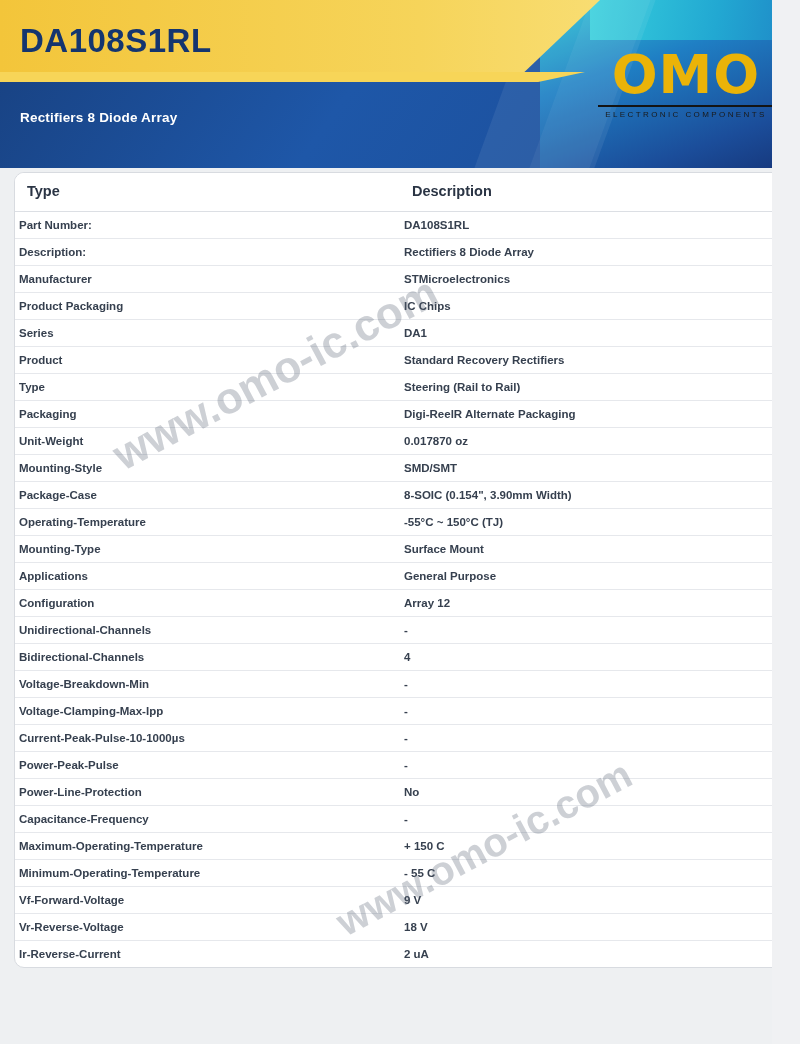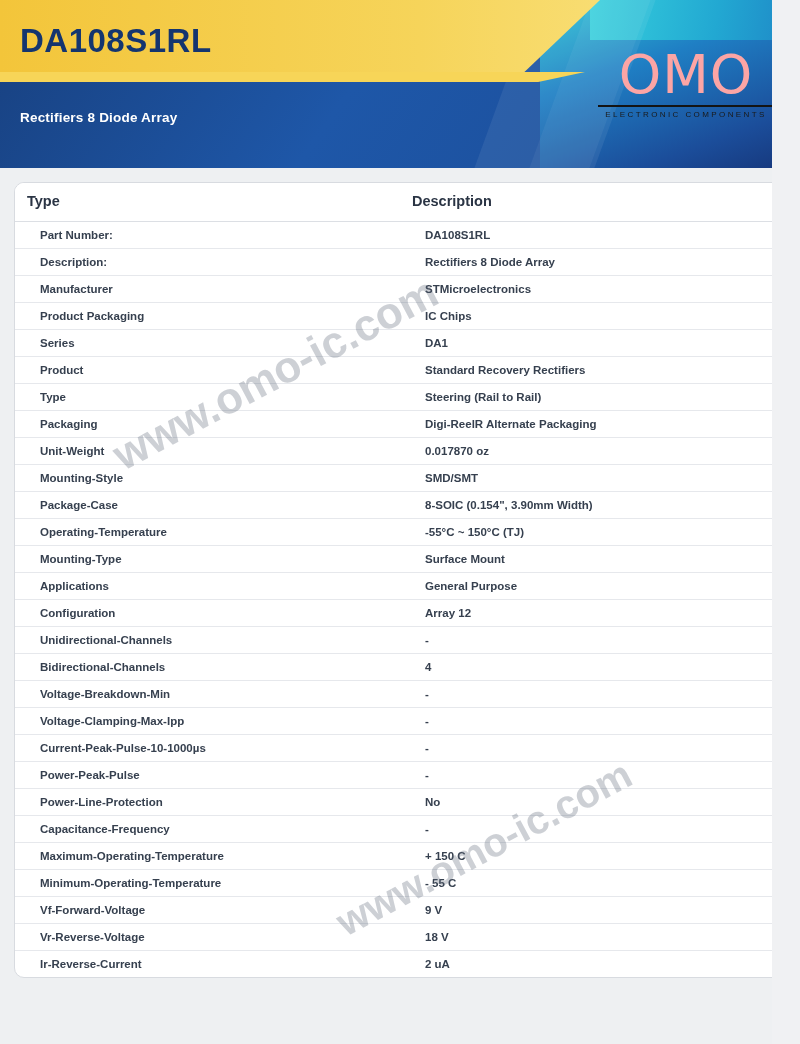--- a/index.html
+++ b/index.html
@@ -84,40 +84,40 @@
   
   .logo-wrap {
     position: absolute;
     right: 24px; top: 48px;
     width: 180px; height: 80px;
     text-align: center;
   }
   .logo-omo {
     font-family: "DejaVu Sans", sans-serif;
     font-size: 54px;
-    font-weight: normal;
-    color: #fca5a5;
+    font-weight: bold;
+    color: #eab308;
     letter-spacing: 1px;
     line-height: 54px;
   }
   .logo-sub {
     margin-top: 2px;
     font-size: 8px;
     font-weight: normal;
     color: #1a1a1a;
     letter-spacing: 2.4px;
   }
   .logo-bar {
     width: 176px; height: 2px; background: #141414; margin: 3px auto 3px;
   }
 
   
   .card {
     position: absolute;
-    left: 14px; top: 182px;
+    left: 14px; top: 172px;
     width: 772px;
     background: #ffffff;
     border: 1px solid #d8dbe0;
     border-radius: 10px;
     overflow: hidden;
   }
   table {
     width: 100%;
     border-collapse: collapse;
     table-layout: fixed;
@@ -128,21 +128,21 @@
     font-weight: bold;
     color: #2a3444;
     padding: 10px 12px 12px 12px;
     border-bottom: 1px solid #dcdfe4;
     background: #ffffff;
   }
   td {
     font-size: 11.5px;
     font-weight: bold;
     color: #36404f;
-    padding: 7px 25px;
+    padding: 7px 4px;
     border-bottom: 1px solid #e6e8ec;
     vertical-align: middle;
     white-space: nowrap;
     overflow: hidden;
     text-overflow: ellipsis;
   }
   td.k { width: 232px; }
   tr:last-child td { border-bottom: none; }
 
   

